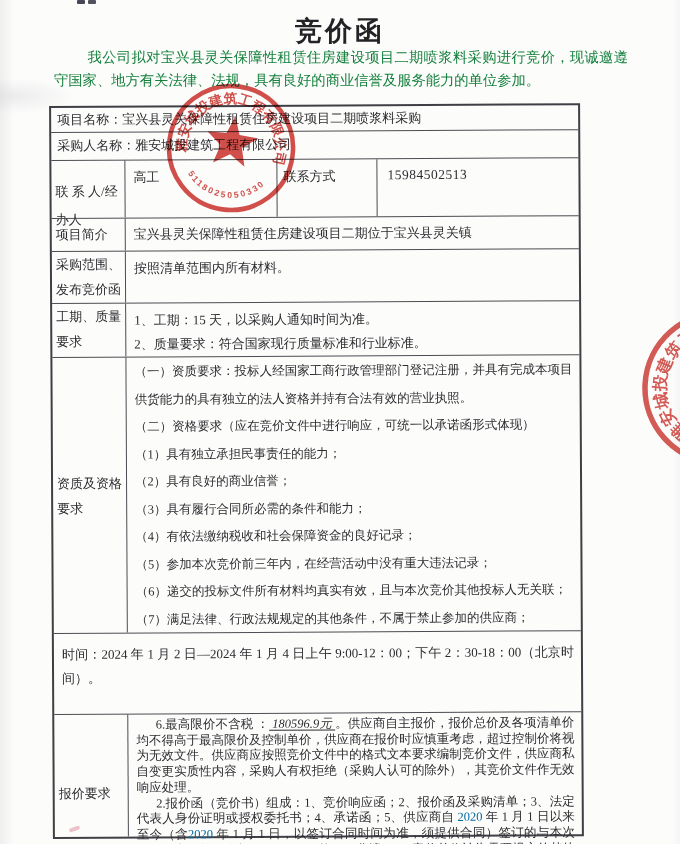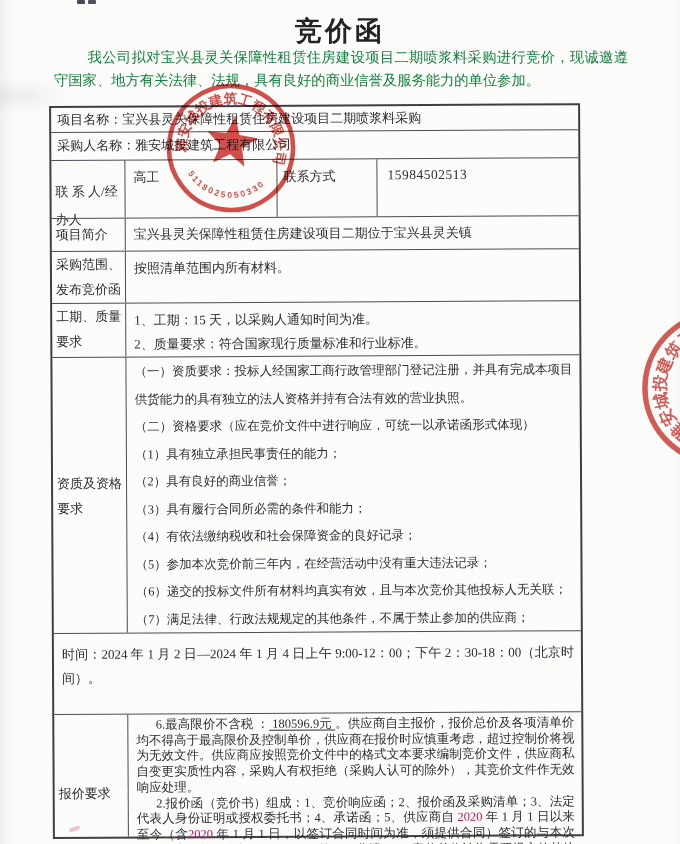--- a/index.html
+++ b/index.html
@@ -61,22 +61,22 @@
   .r6 .cnt{padding-top:5px;line-height:24px;}
   .r7 .lbl{display:flex;flex-direction:column;justify-content:center;}
   .r7 .cnt{font-size:12.5px;line-height:27.5px;padding-top:1px;}
   .r7 .cnt p{margin:0;}
   .r8 .lbl{padding-top:9px;}
   .r8 .lbl .ln{line-height:24px;}
   .r8 .cnt{padding-top:9px;line-height:24px;}
   .r9 .lbl{display:flex;align-items:center;margin-top:36px;}
   .r9 .cnt{font-size:12.5px;line-height:15.7px;padding-top:3px;}
   .r9 .cnt p{margin:0;text-indent:1.55em;}
-  .u{text-decoration:underline;text-underline-offset:2px;}
-  .faint{color:#be185d;}
+  .u{text-decoration:underline;text-underline-offset:2px;font-style:italic;}
+  .faint{color:#0369a1;}
   
   .stamp{position:absolute;pointer-events:none;mix-blend-mode:multiply;}
   .stamp-main{left:150px;top:67px;width:162px;height:162px;transform:rotate(8deg);opacity:.88;}
   .stamp-side{left:622px;top:290px;width:196px;height:196px;transform:rotate(-42deg);opacity:.82;}
   .seal-text{font-family:"Liberation Sans","DejaVu Sans",sans-serif;font-weight:bold;}
   
   .mark-top{position:absolute;left:77px;top:0;width:8px;height:4px;background:#474757;
     border-radius:1px;box-shadow:11px 0 0 #52525f;filter:blur(.4px);}
   .mark-pink{position:absolute;left:69px;top:827px;width:11px;height:4px;background:#eab6c3;
     transform:rotate(-18deg);border-radius:2px;opacity:.85;}

